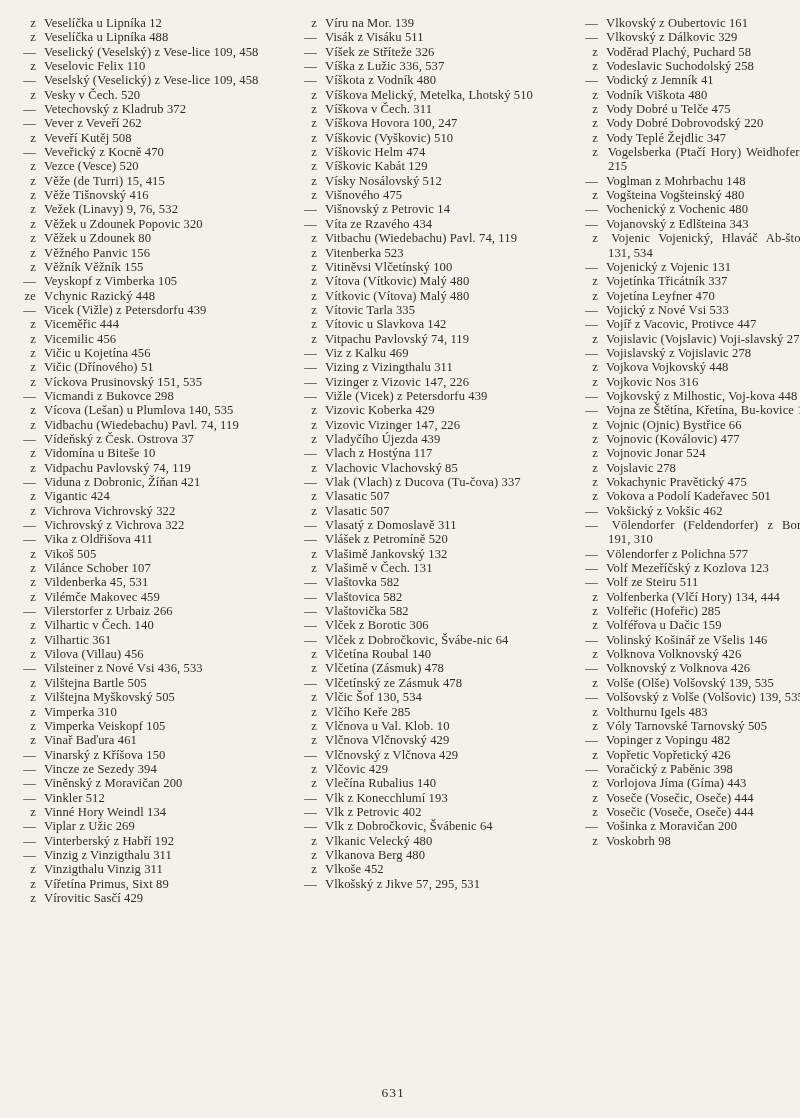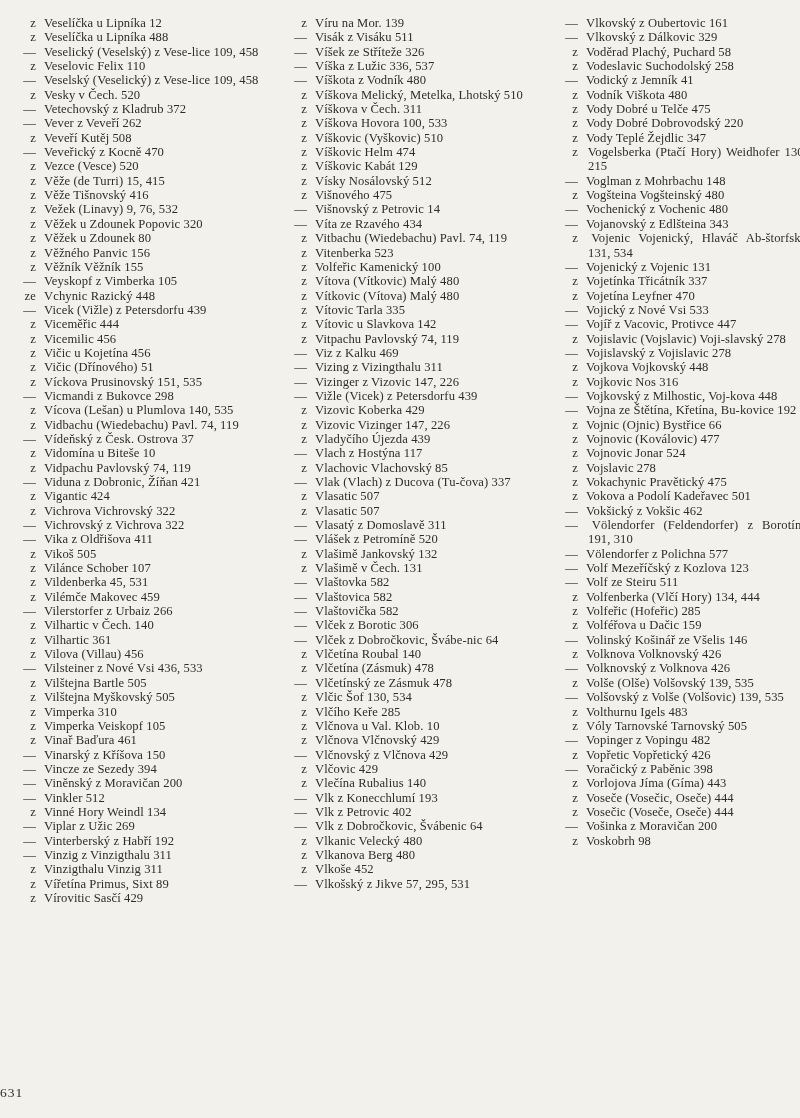--- a/index.html
+++ b/index.html
@@ -14,21 +14,21 @@
     width: 800px;
     height: 1118px;
     background: var(--paper);
     color: var(--ink);
     font-family: "Liberation Serif", "DejaVu Serif", serif;
     overflow: hidden;
     position: relative;
   }
   .columns {
     display: flex;
-    gap: 18px;
+    gap: 28px;
     padding: 16px 18px 0 12px;
     box-sizing: border-box;
   }
   .col {
     width: 253px;
     flex: 0 0 253px;
     font-size: 12.6px;
     line-height: 14.35px;
     letter-spacing: 0.1px;
   }
@@ -43,20 +43,21 @@
     text-align: right;
     text-indent: 0;
     margin-right: 5px;
     white-space: nowrap;
   }
   .page-number {
     position: absolute;
     bottom: 17px;
     left: 0;
     right: 14px;
+    text-align: center;
     font-size: 13.5px;
     letter-spacing: 1px;
   }
 </style>
 </head>
 <body>
 
 <div class="columns">
   <div class="col">
       <div class="entry"><span class="prefix">z</span> <span>Veselíčka u Lipníka 12</span></div>
@@ -123,31 +124,31 @@
       <div class="entry"><span class="prefix">z</span> <span>Vírovitic Sasčí 429</span></div>
     </div>
   <div class="col">
       <div class="entry"><span class="prefix">z</span> <span>Víru na Mor. 139</span></div>
       <div class="entry"><span class="prefix">—</span> <span>Visák z Visáku 511</span></div>
       <div class="entry"><span class="prefix">—</span> <span>Víšek ze Stříteže 326</span></div>
       <div class="entry"><span class="prefix">—</span> <span>Víška z Lužic 336, 537</span></div>
       <div class="entry"><span class="prefix">—</span> <span>Víškota z Vodník 480</span></div>
       <div class="entry"><span class="prefix">z</span> <span>Víškova Melický, Metelka, Lhotský 510</span></div>
       <div class="entry"><span class="prefix">z</span> <span>Víškova v Čech. 311</span></div>
-      <div class="entry"><span class="prefix">z</span> <span>Víškova Hovora 100, 533</span></div>
+      <div class="entry"><span class="prefix">z</span> <span>Víškova Hovora 100, 247</span></div>
       <div class="entry"><span class="prefix">z</span> <span>Víškovic (Vyškovic) 510</span></div>
       <div class="entry"><span class="prefix">z</span> <span>Víškovic Helm 474</span></div>
       <div class="entry"><span class="prefix">z</span> <span>Víškovic Kabát 129</span></div>
       <div class="entry"><span class="prefix">z</span> <span>Vísky Nosálovský 512</span></div>
       <div class="entry"><span class="prefix">z</span> <span>Višnového 475</span></div>
       <div class="entry"><span class="prefix">—</span> <span>Višnovský z Petrovic 14</span></div>
       <div class="entry"><span class="prefix">—</span> <span>Víta ze Rzavého 434</span></div>
       <div class="entry"><span class="prefix">z</span> <span>Vitbachu (Wiedebachu) Pavl. 74, 119</span></div>
       <div class="entry"><span class="prefix">z</span> <span>Vitenberka 523</span></div>
-      <div class="entry"><span class="prefix">z</span> <span>Volfeřic Kamenický 100</span></div>
+      <div class="entry"><span class="prefix">z</span> <span>Vitiněvsi Vlčetínský 100</span></div>
       <div class="entry"><span class="prefix">z</span> <span>Vítova (Vítkovic) Malý 480</span></div>
       <div class="entry"><span class="prefix">z</span> <span>Vítkovic (Vítova) Malý 480</span></div>
       <div class="entry"><span class="prefix">z</span> <span>Vítovic Tarla 335</span></div>
       <div class="entry"><span class="prefix">z</span> <span>Vítovic u Slavkova 142</span></div>
       <div class="entry"><span class="prefix">z</span> <span>Vitpachu Pavlovský 74, 119</span></div>
       <div class="entry"><span class="prefix">—</span> <span>Viz z Kalku 469</span></div>
       <div class="entry"><span class="prefix">—</span> <span>Vizing z Vizingthalu 311</span></div>
       <div class="entry"><span class="prefix">—</span> <span>Vizinger z Vizovic 147, 226</span></div>
       <div class="entry"><span class="prefix">—</span> <span>Vižle (Vicek) z Petersdorfu 439</span></div>
       <div class="entry"><span class="prefix">z</span> <span>Vizovic Koberka 429</span></div>

